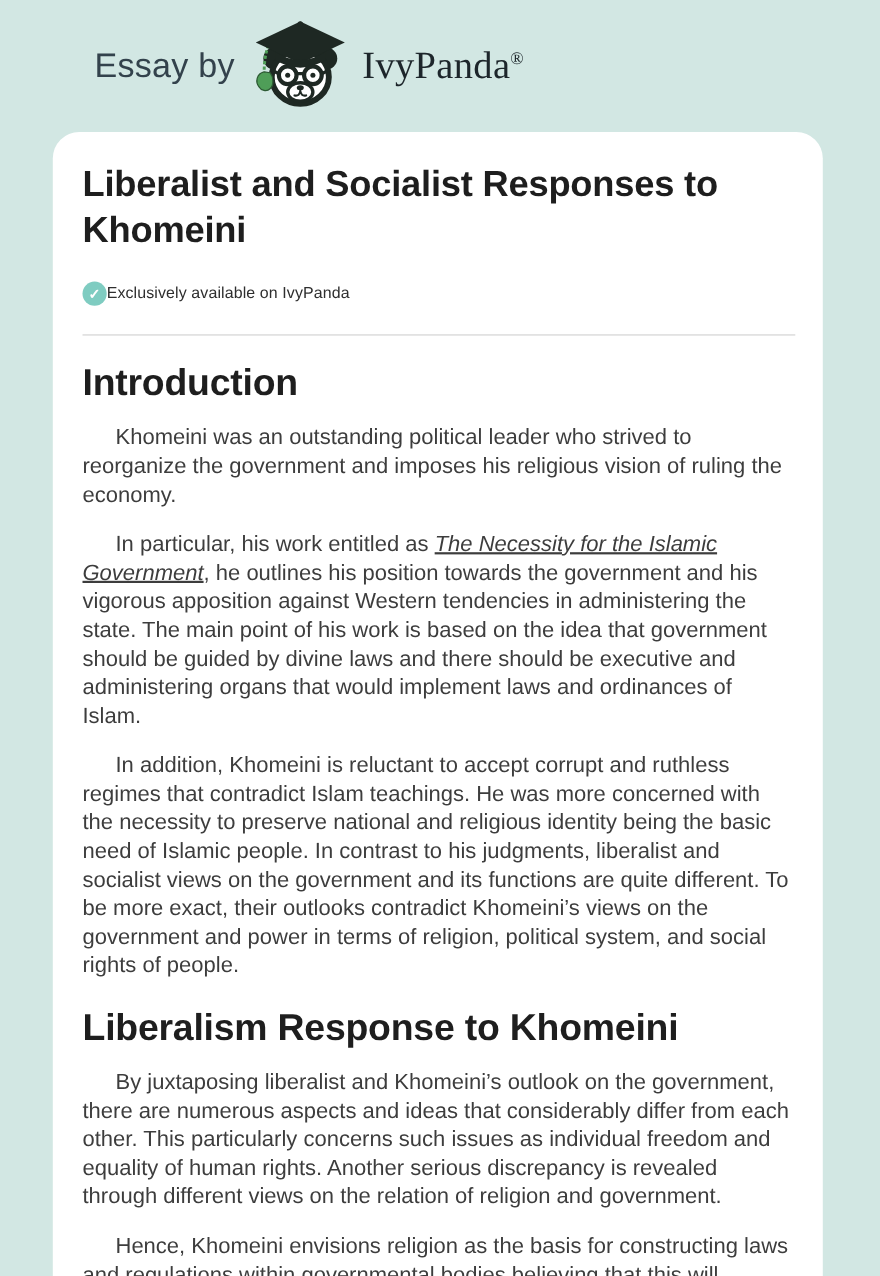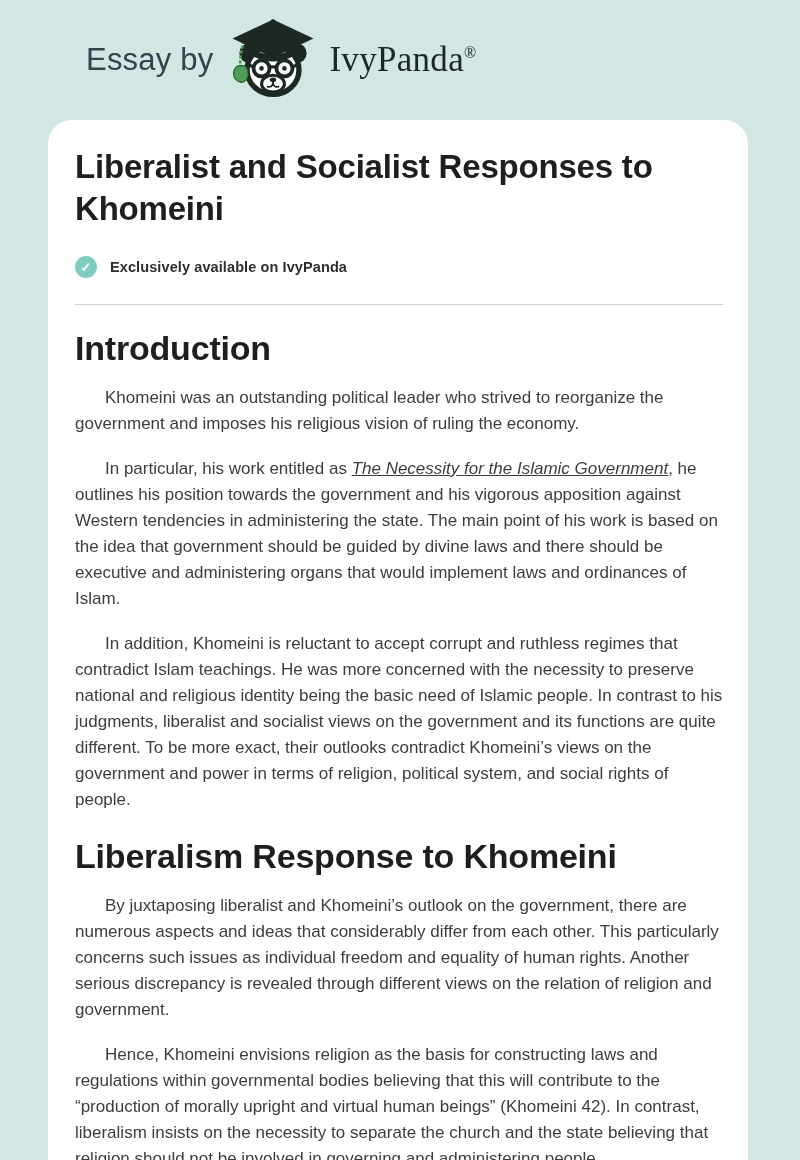--- a/index.html
+++ b/index.html
@@ -46,32 +46,32 @@
     margin:0 0 26px 0;
   }
   .badge-circle{
     width:22px;height:22px;border-radius:50%;
     background:#7fccc1;color:#ffffff;
     font-size:13px;font-weight:bold;
     display:flex;align-items:center;justify-content:center;
     flex:0 0 auto;
   }
   .badge-text{
-    margin-left:13px;
-    font-size:14.5px;font-weight:bold;color:#2e2e2e;letter-spacing:.1px;
+    margin-left:0;
+    font-size:14.5px;font-weight:normal;color:#2e2e2e;letter-spacing:.1px;
   }
   hr.divider{
     border:none;border-top:1px solid #cfcfcf;margin:0;
   }
   h2.section-heading{
     font-size:34px;font-weight:bold;color:#1e1e1e;
     margin:24px 0 17px 0;letter-spacing:-.2px;
   }
   p.paragraph{
-    font-size:17px;line-height:26px;color:#3d3d3d;
+    font-size:20px;line-height:26px;color:#3d3d3d;
     text-indent:30px;margin:0 0 19px 0;
   }
   p.paragraph:last-child{margin-bottom:0;}
   p.paragraph em{font-style:italic;text-decoration:underline;}
 </style>
 </head>
 <body>
 
 <header class="site-header">
   <span class="essay-by">Essay by</span>

